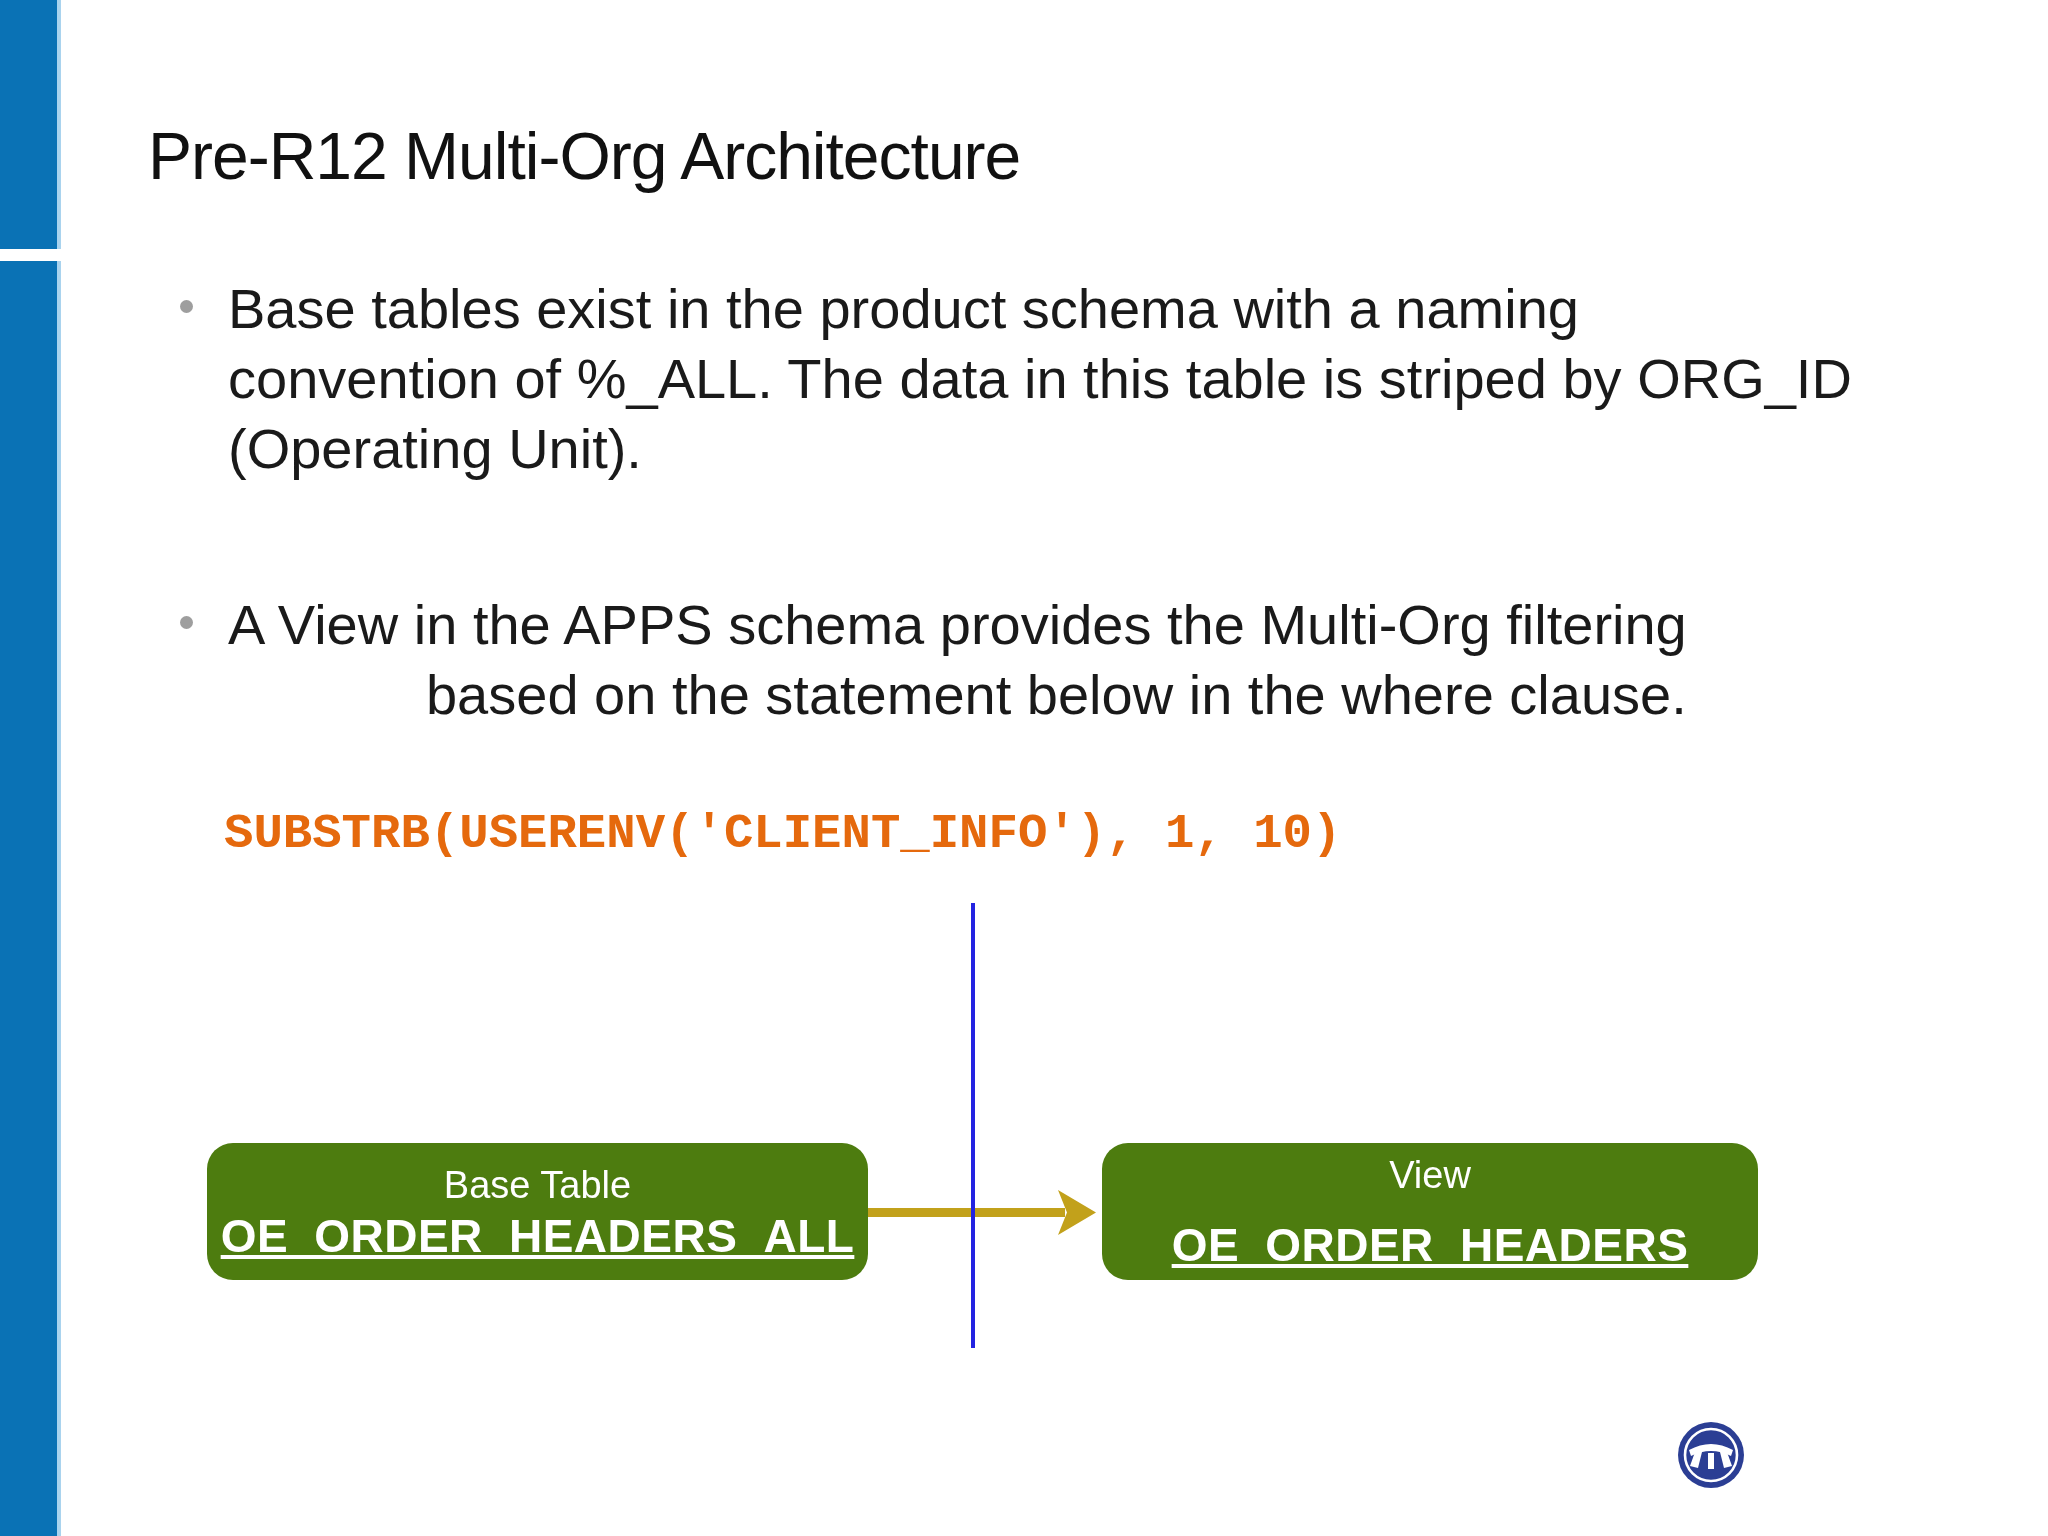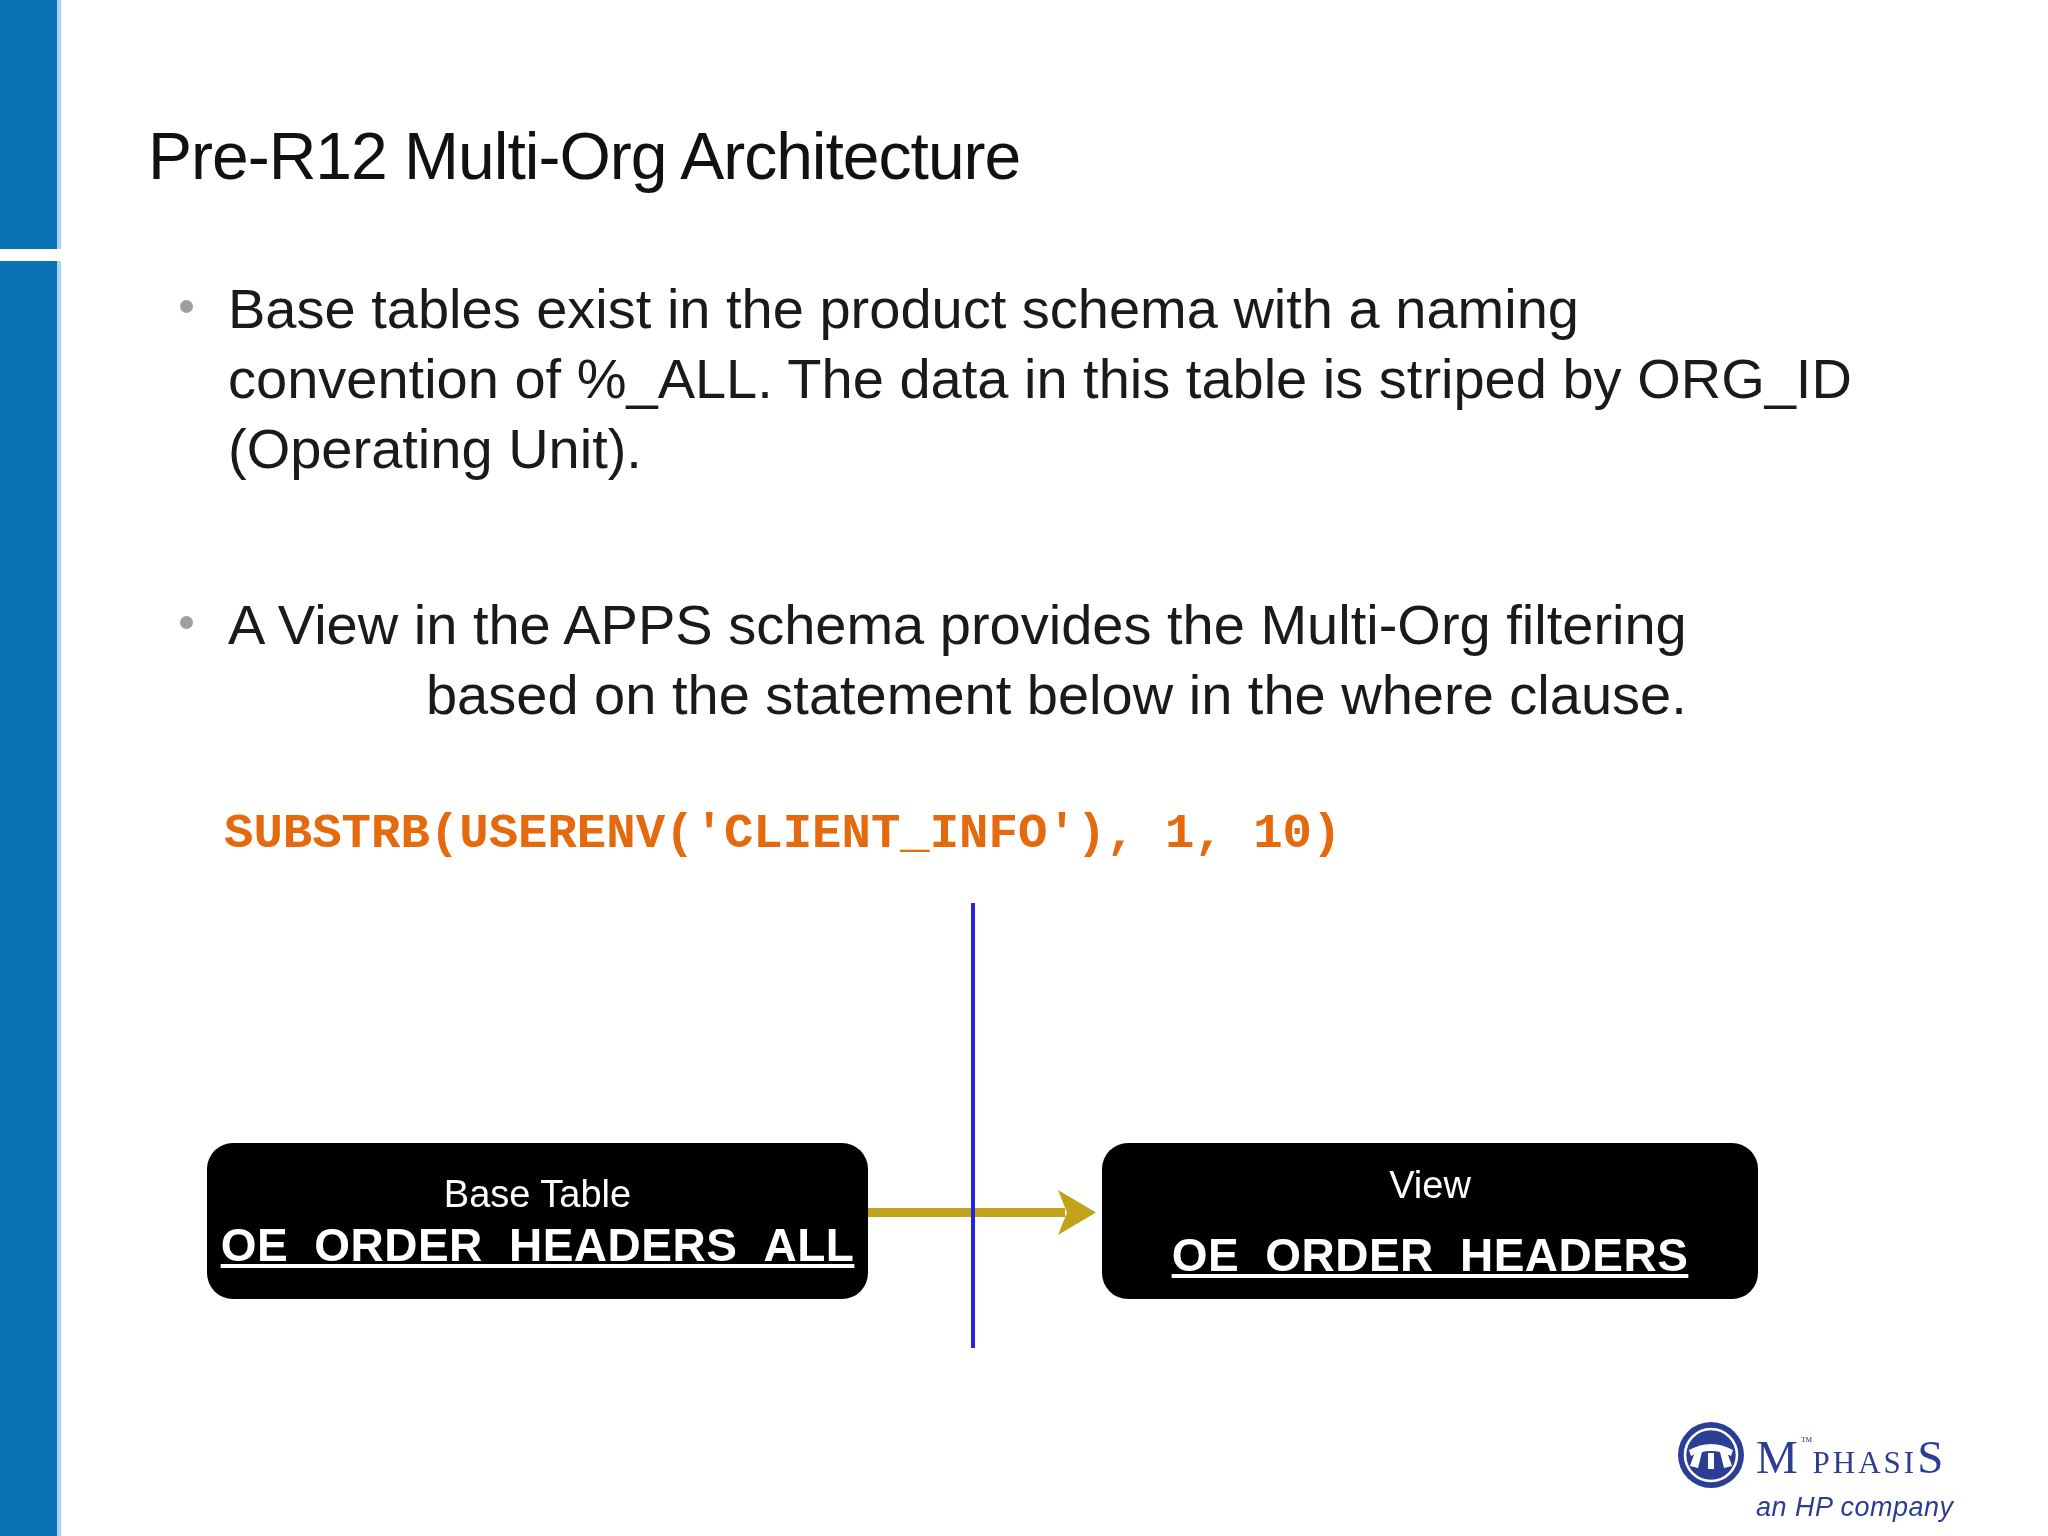--- a/index.html
+++ b/index.html
@@ -30,21 +30,21 @@
   
   .code{
     position:absolute;left:224px;top:806px;
     font-family:"Liberation Mono",monospace;font-weight:bold;
     font-size:49px;color:#e5690d;white-space:nowrap;
   }
   
   .vline{position:absolute;left:971px;top:903px;width:4px;height:445px;background:#2323e1;z-index:3;}
   .arrow-svg{position:absolute;left:868px;top:1184px;z-index:2;}
   .dbox{
-    position:absolute;top:1143px;height:156px;border-radius:26px;background:#000000;
+    position:absolute;top:1143px;height:137px;border-radius:26px;background:#4d7c0f;
     color:#fff;text-align:center;display:flex;flex-direction:column;justify-content:center;
     z-index:1;
   }
   .dbox .line1{font-size:38px;line-height:48px;font-weight:400;}
   .dbox .line2{font-size:46px;line-height:54px;font-weight:bold;letter-spacing:0.5px;text-decoration:underline;}
   .dbox.left{left:207px;width:661px;}
   .dbox.right{left:1102px;width:656px;gap:19px;}
   
   .logo{position:absolute;left:1676px;top:1418px;width:280px;height:90px;}
   .logo-mark{position:absolute;left:0;top:2px;}
@@ -105,19 +105,15 @@
 
   <div class="logo">
     <svg class="logo-mark" width="70" height="70" viewBox="0 0 70 70">
       <circle cx="35" cy="35" r="33" fill="#2b3e94"></circle>
       <circle cx="35" cy="35" r="26" fill="none" stroke="#ffffff" stroke-width="2.6"></circle>
       <path fill="#ffffff" d="M13 30 q22 -12 44 0 l-2 6 q-20 -10 -40 0 z"></path>
       <polygon fill="#ffffff" points="19,32 26,32 22,48 14,46"></polygon>
       <polygon fill="#ffffff" points="32,33 38,33 38,49 32,49"></polygon>
       <polygon fill="#ffffff" points="44,32 51,32 56,46 48,48"></polygon>
     </svg>
-    <div class="brand">
-      <span class="row"><span class="big">M</span><span class="tm">™</span><span class="mid">PHASI</span><span class="big">S</span></span>
-      <span class="tagline">an HP company</span>
-    </div>
   </div>
 
 </div>
 
 </body></html>

